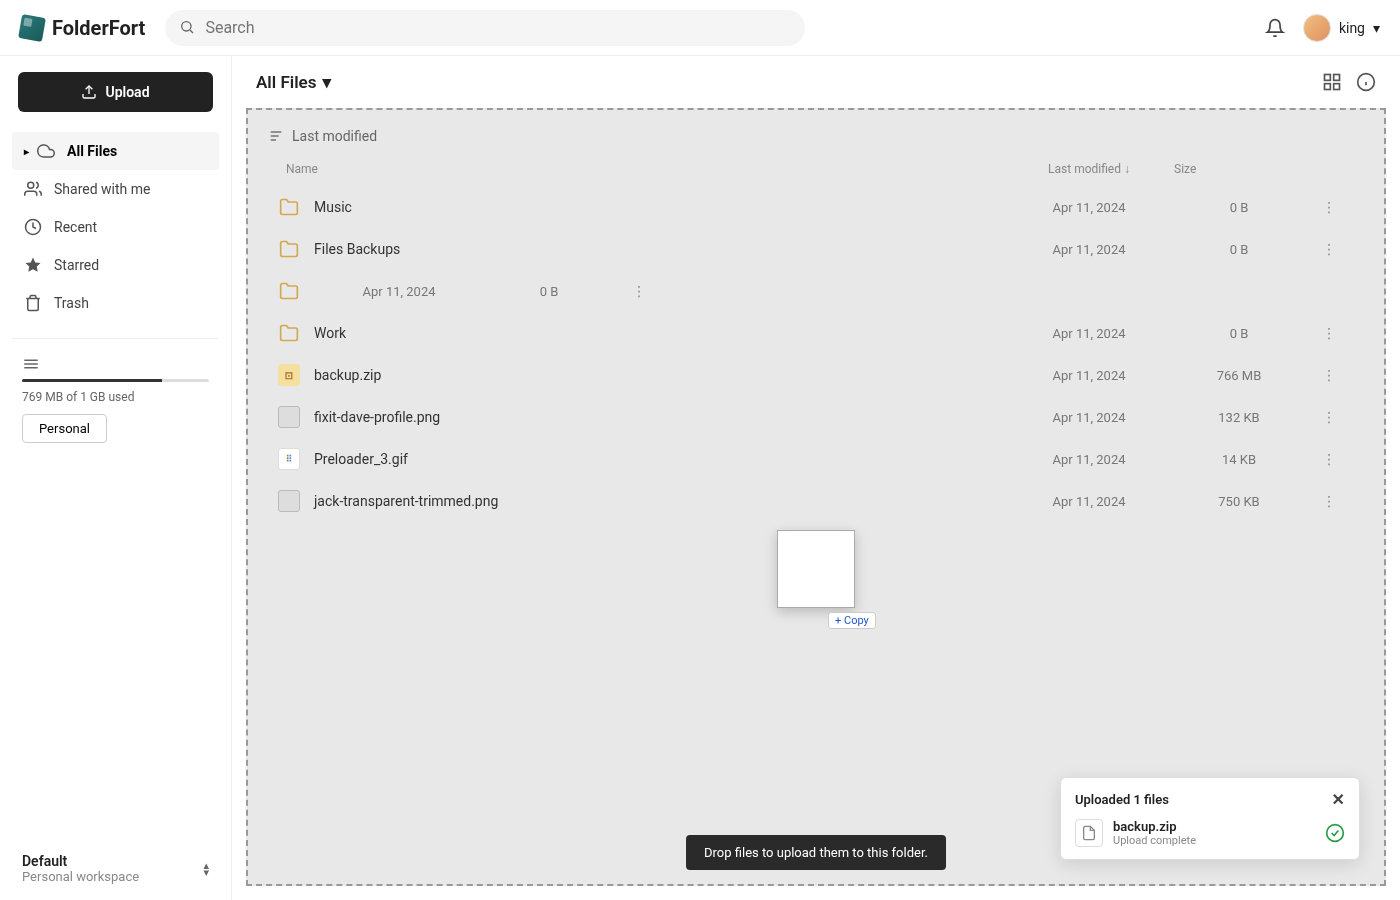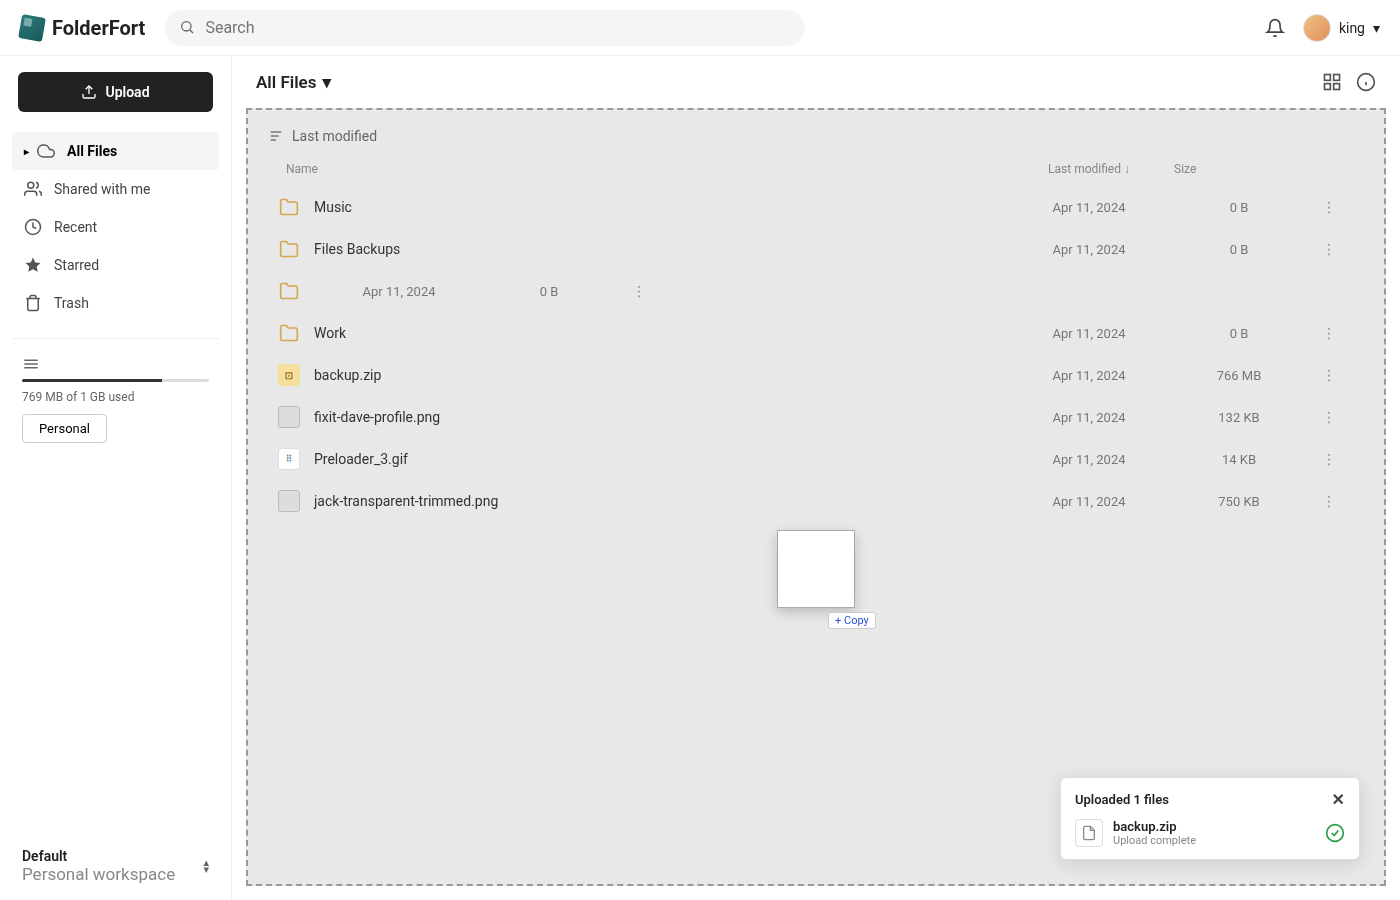--- a/index.html
+++ b/index.html
@@ -23,21 +23,21 @@
 .nav-item .chev{font-size:10px;margin-right:-4px}
 .nav-ic{width:18px;display:flex;justify-content:center;color:#555}
 .sb-divider{height:1px;background:#eee;margin:16px 0}
 .storage{padding:0 10px;font-size:12px;color:#666}
 .storage-bar{height:3px;background:#ddd;border-radius:2px;margin:6px 0 8px;overflow:hidden}
 .storage-fill{height:100%;background:#333;width:75%}
 .storage-ic{display:flex;gap:8px;align-items:center;margin-bottom:4px}
 .upgrade-btn{margin-top:10px;padding:6px 16px;border:1px solid #ccc;background:#fff;border-radius:4px;font-size:13px;cursor:pointer}
 .sb-footer{margin-top:auto;padding:8px 10px 0;display:flex;align-items:center;justify-content:space-between}
 .ws-name{font-size:14px;font-weight:600}
-.ws-sub{font-size:17px;color:#888}
+.ws-sub{font-size:13px;color:#888}
 .ws-arrows{font-size:11px;line-height:7px;color:#666;cursor:pointer}
 .main{flex:1;display:flex;flex-direction:column}
 .main-hdr{height:52px;display:flex;align-items:center;padding:0 24px;justify-content:space-between}
 .breadcrumb{font-size:17px;font-weight:600;display:flex;align-items:center;gap:6px;cursor:pointer}
 .view-ctrls{display:flex;gap:14px;color:#555}
 .dropzone{flex:1;margin:0 14px 14px;border:2px dashed #999;background:#e8e8e8;position:relative;padding:18px 20px;overflow:hidden}
 .sort-row{display:flex;align-items:center;gap:8px;color:#666;font-size:14px;margin-bottom:18px}
 .tbl-head{display:flex;font-size:12px;color:#888;padding:0 10px 10px}
 .col-name{flex:1;padding-left:8px}
 .col-mod{width:170px;text-align:center}
@@ -303,20 +303,21 @@
             <span class="file-ic img-thumb"></span>
             <div class="row-name">jack-transparent-trimmed.png</div>
             <div class="row-mod">Apr 11, 2024</div>
             <div class="row-size">750 KB</div>
             <div class="row-menu">⋮</div>
           </div>
         </div>
 
       <div class="drag-ghost"></div>
       <div class="copy-badge">+ Copy</div>
+      <div class="drop-hint">Drop files to upload them to this folder.</div>
 
       <div class="toast">
         <div class="toast-hdr">
           <span>Uploaded 1 files</span>
           <span class="toast-close">✕</span>
         </div>
         <div class="toast-item">
           <div class="toast-ic">
               <svg width="16" height="16" viewBox="0 0 24 24" fill="none" stroke="currentColor" stroke-width="2">
                 <path d="M14 2H6a2 2 0 0 0-2 2v16a2 2 0 0 0 2 2h12a2 2 0 0 0 2-2V8z"></path>

